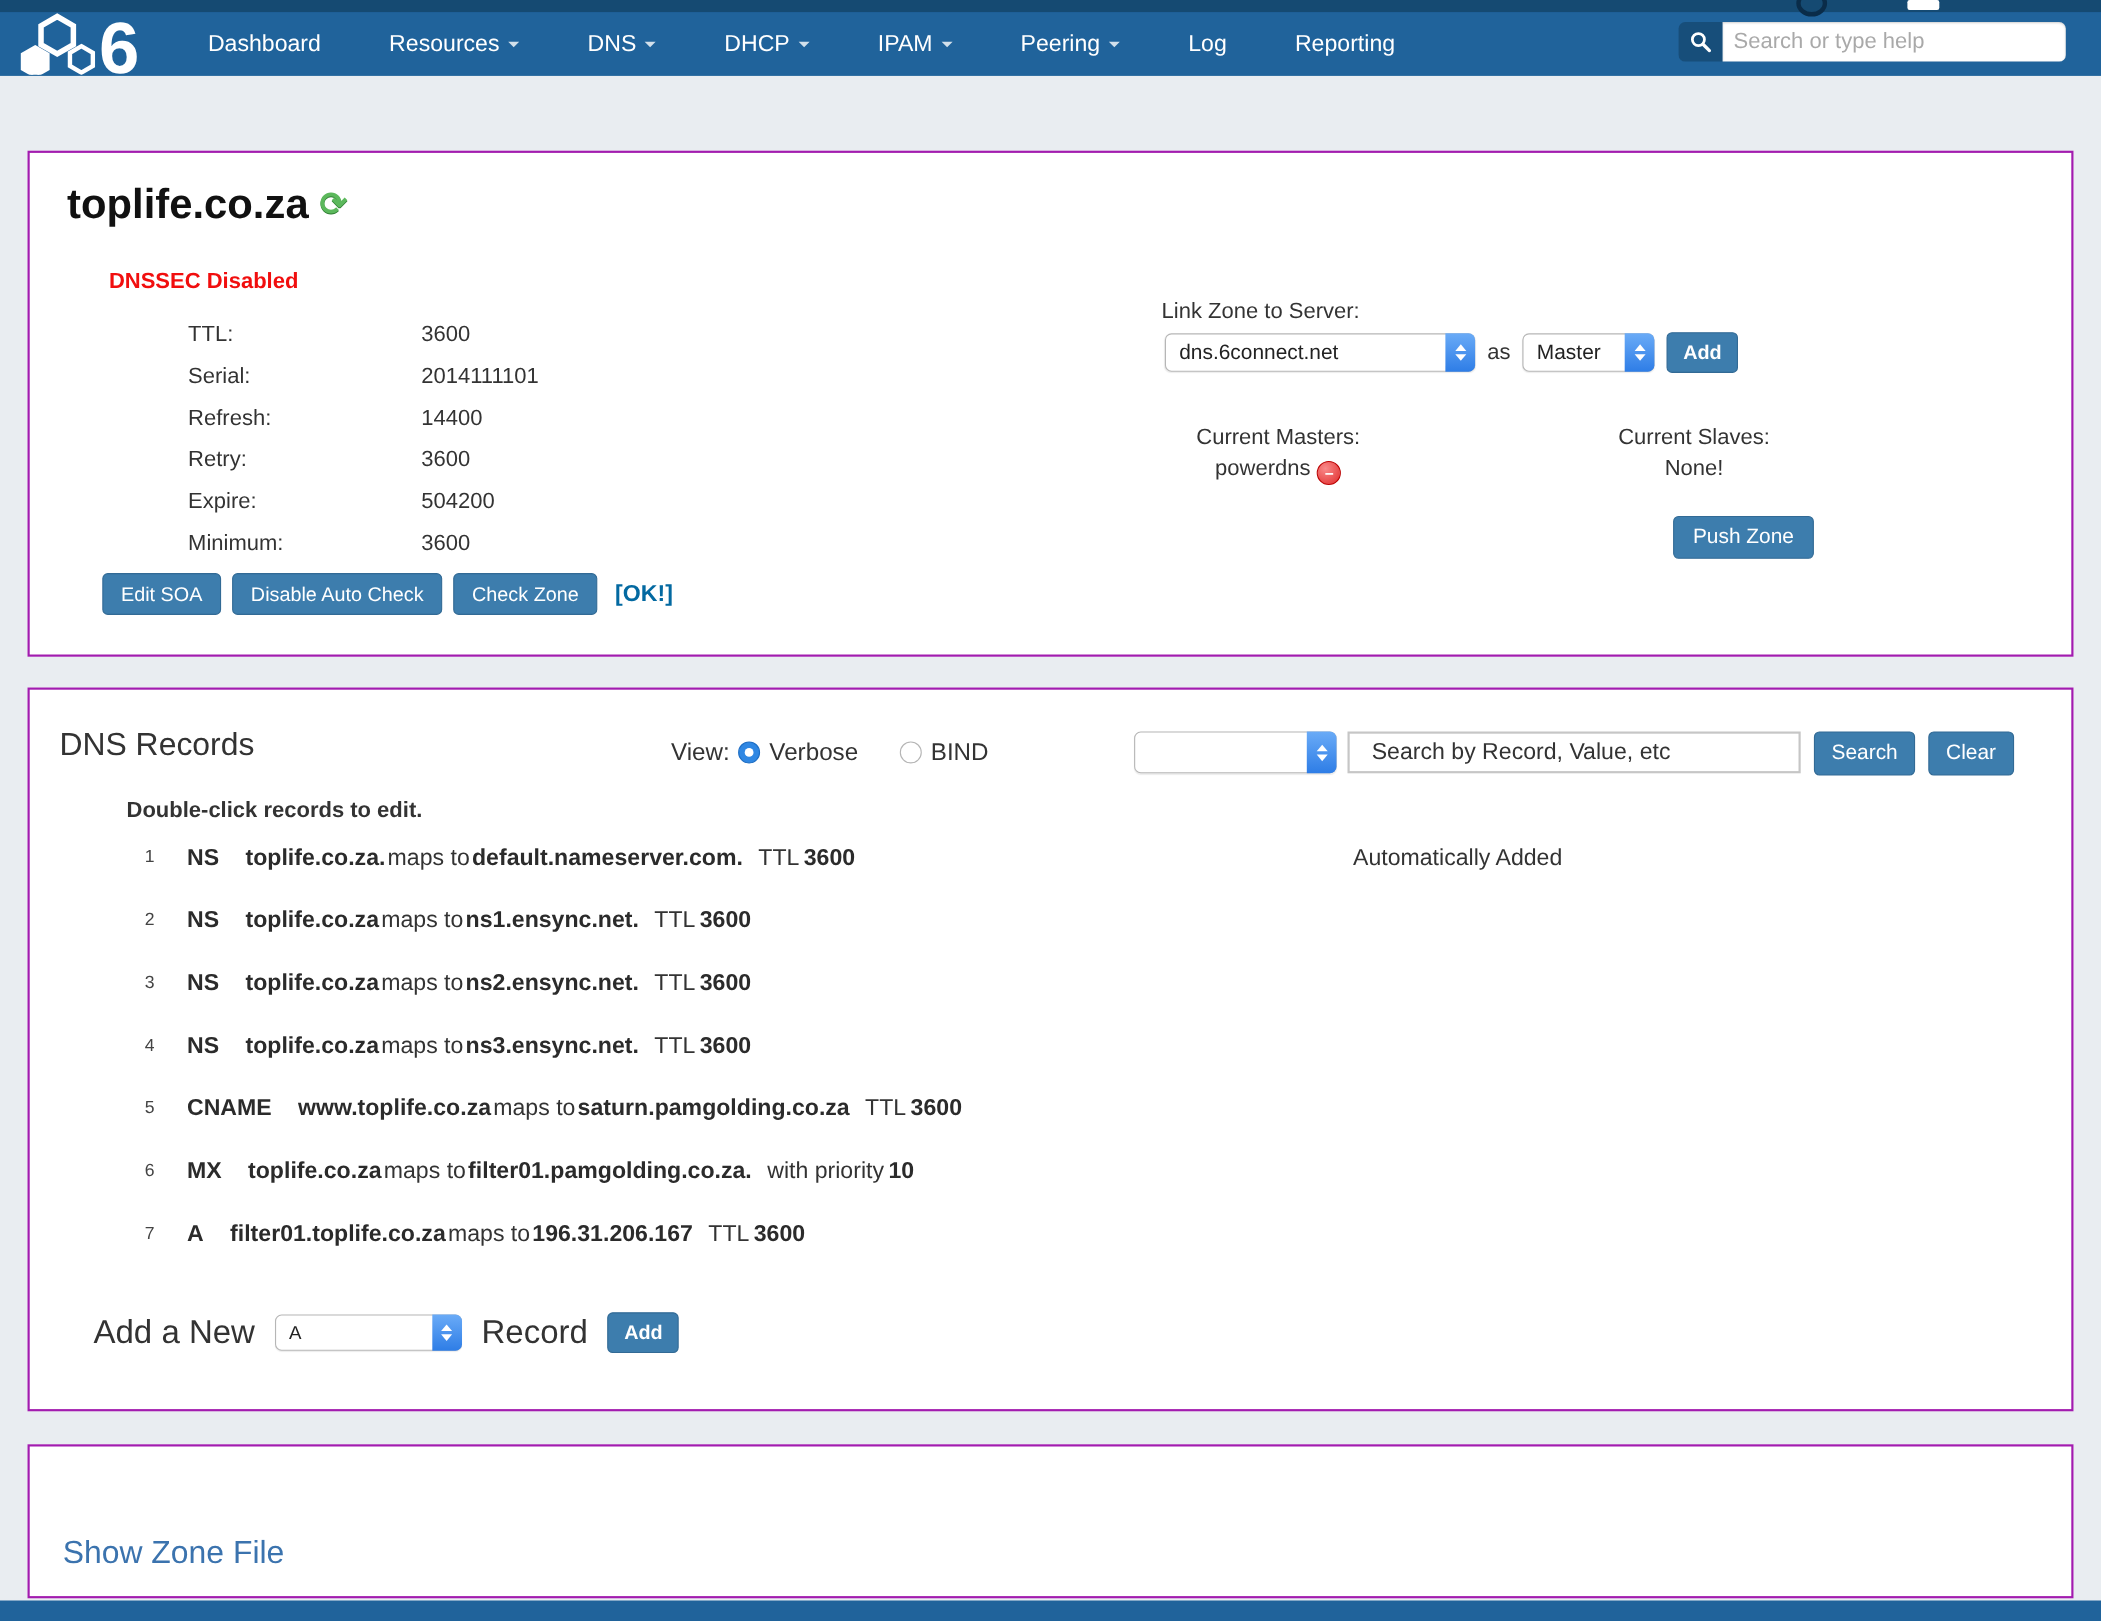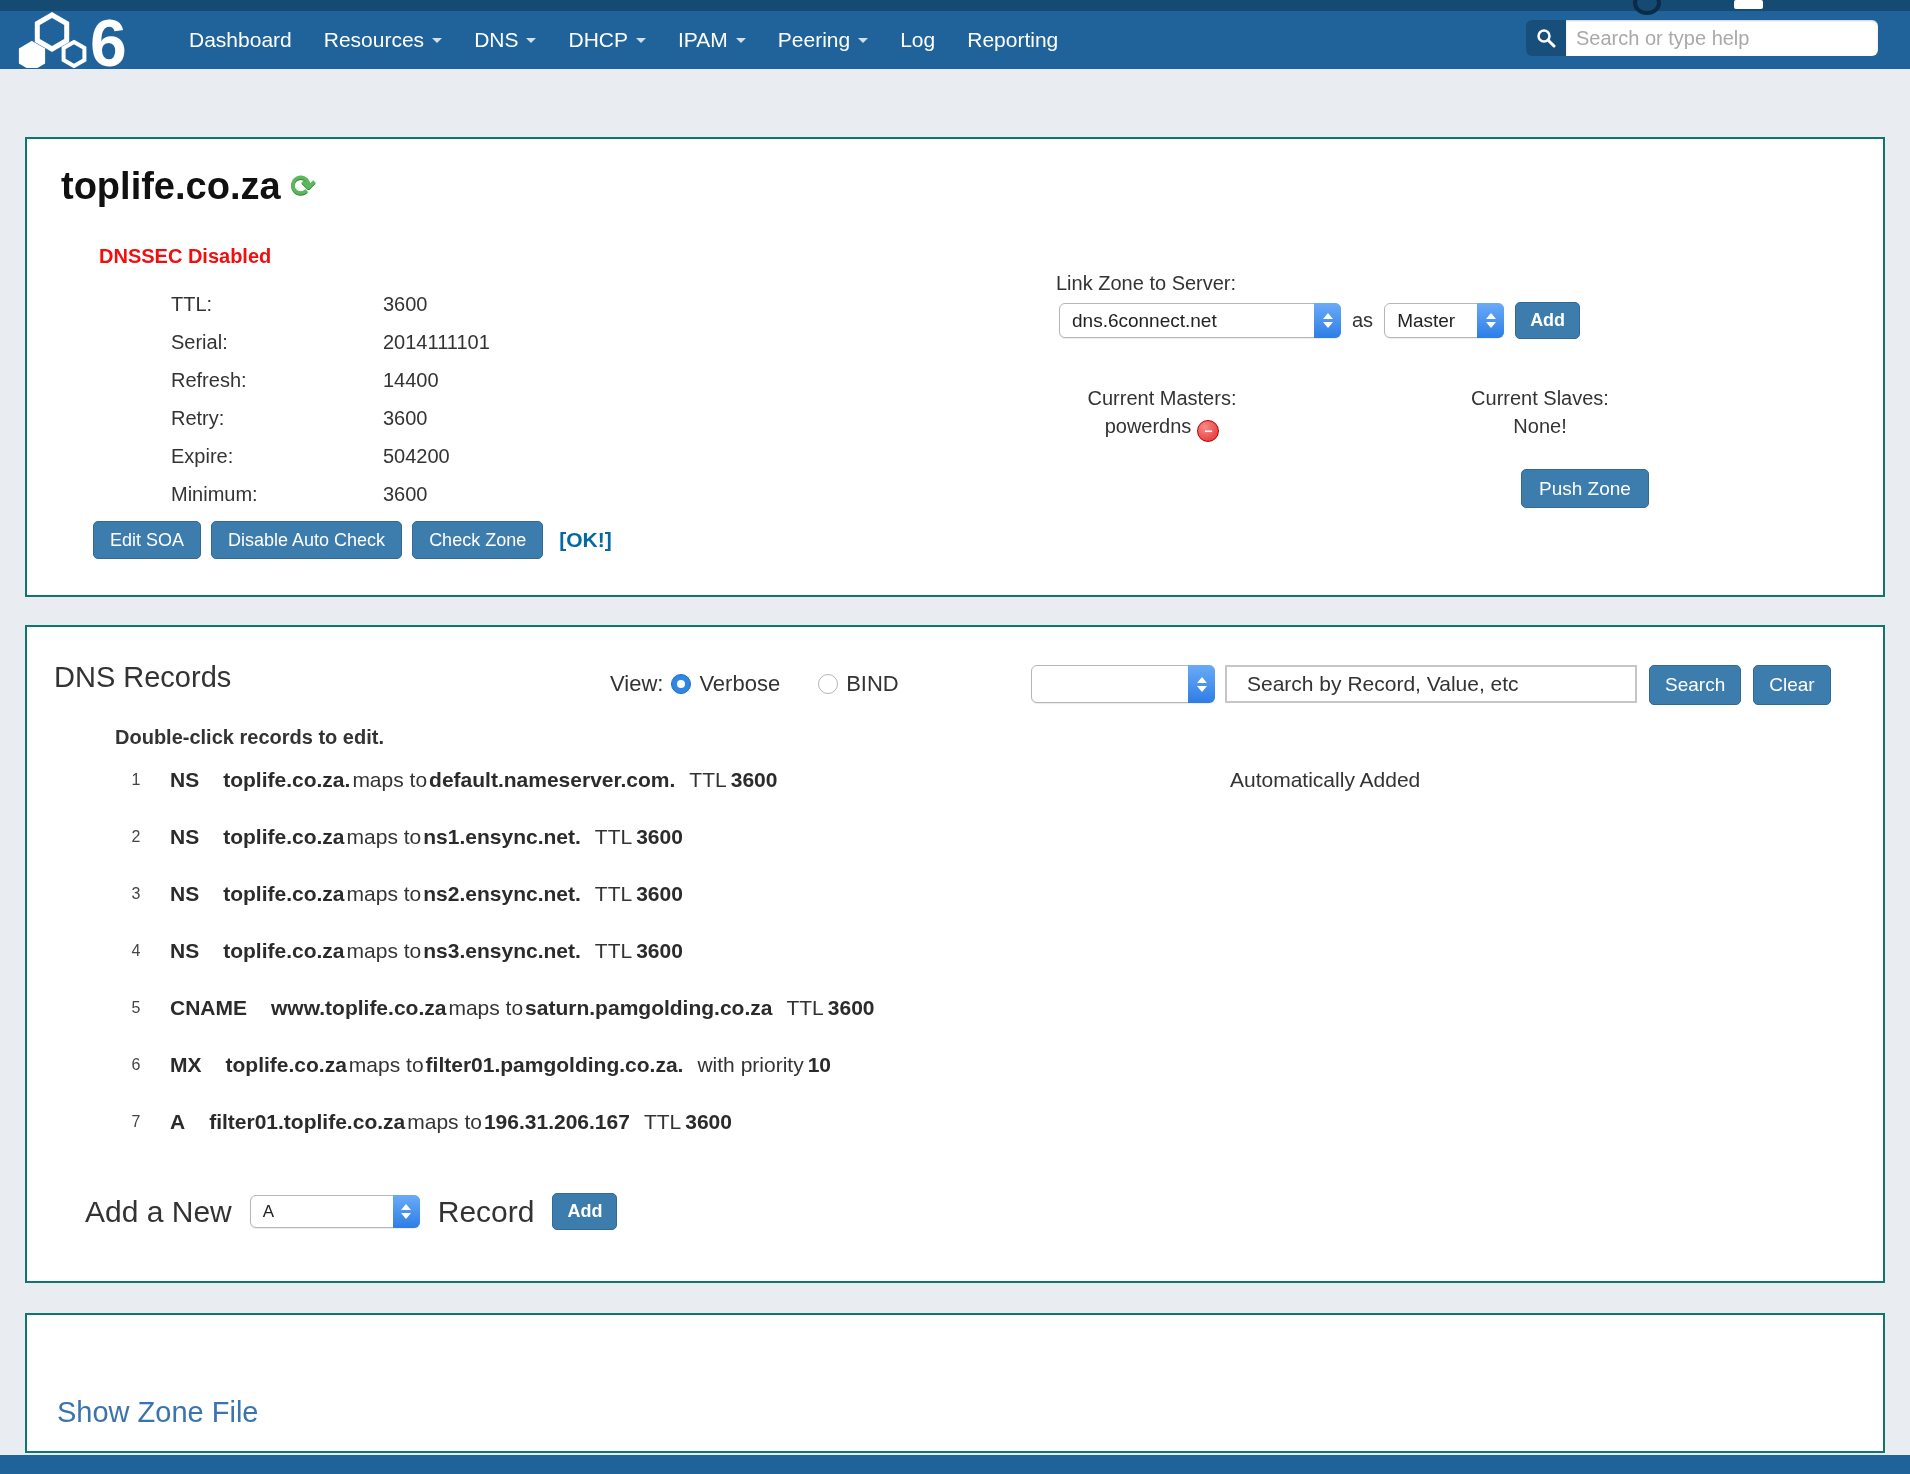--- a/index.html
+++ b/index.html
@@ -7,29 +7,29 @@
     width:1910px;height:1474px;position:relative;overflow:hidden;
     background:#e9edf1;
     font-family:"Liberation Sans", sans-serif;color:#333;
   }
   
   .navbar{position:absolute;top:0;left:0;width:1910px;height:69px;background:#20639b;}
   .topstripe{position:absolute;top:0;left:0;width:1910px;height:11px;background:#154a72;}
   .artifact-rect{position:absolute;top:0;left:1734px;width:29px;height:9px;background:#fff;border-radius:2px;}
   .artifact-circle{position:absolute;top:-9px;left:1633px;width:20px;height:16px;border:4px solid #0a2c49;border-radius:50%;}
   .logo{position:absolute;left:8px;top:8px;width:165px;height:60px;}
-  .nav-list{position:absolute;left:189px;top:11px;height:58px;display:flex;align-items:center;gap:32px;list-style:none;margin:0;padding:0;}
+  .nav-list{position:absolute;left:189px;top:11px;height:58px;display:flex;align-items:center;gap:62px;list-style:none;margin:0;padding:0;}
   .nav-item{color:#fff;font-size:21px;cursor:pointer;white-space:nowrap;display:flex;align-items:center;}
   .caret{display:inline-block;width:0;height:0;margin-left:8px;border-left:5px solid transparent;border-right:5px solid transparent;border-top:5px solid rgba(255,255,255,.8);}
   .nav-search{position:absolute;right:32px;top:20px;display:flex;height:36px;}
   .search-iconbox{width:40px;height:36px;background:#174e7a;border-radius:6px 0 0 6px;display:flex;align-items:center;justify-content:center;}
   .nav-search input{width:292px;height:36px;border:none;outline:none;border-radius:0 6px 6px 0;font-size:20px;padding:0 10px;color:#333;font-family:inherit;background:#fff;box-shadow:inset 0 1px 2px rgba(0,0,0,.2);}
   .nav-search input::placeholder{color:#a9a9a9;}
   
-  .panel{position:absolute;left:25px;width:1856px;background:#fff;border:2px solid #0f766e;}
+  .panel{position:absolute;left:25px;width:1856px;background:#fff;border:2px solid #a21caf;}
   #panel-zone{top:137px;height:456px;}
   #panel-records{top:625px;height:654px;}
   #panel-zonefile{top:1313px;height:136px;}
   .footer-bar{position:absolute;left:0;bottom:0;width:1910px;height:19px;background:#20639b;}
   
   .zone-title{position:absolute;left:34px;top:26px;font-size:38px;font-weight:bold;color:#111;}
   .refresh-icon{display:inline-block;margin-left:10px;font-size:30px;font-weight:bold;color:#5cb85c;transform:translateY(-3px);text-shadow:0 1px 0 #2e7d32;}
   .dnssec{position:absolute;left:72px;top:106px;font-size:20px;font-weight:bold;color:#f10e0e;}
   .soa-table{position:absolute;left:121px;top:146px;font-size:20px;color:#333;margin-left:23px;}
   .soa-row{height:38px;display:flex;align-items:center;}

